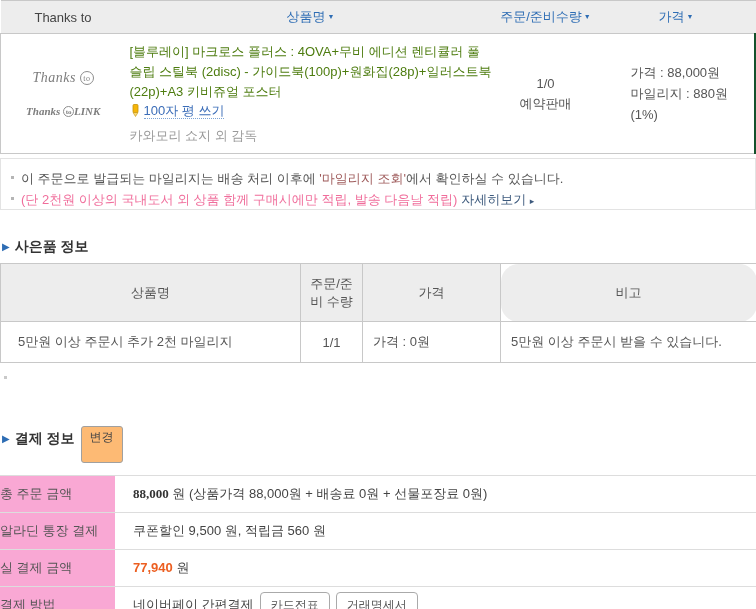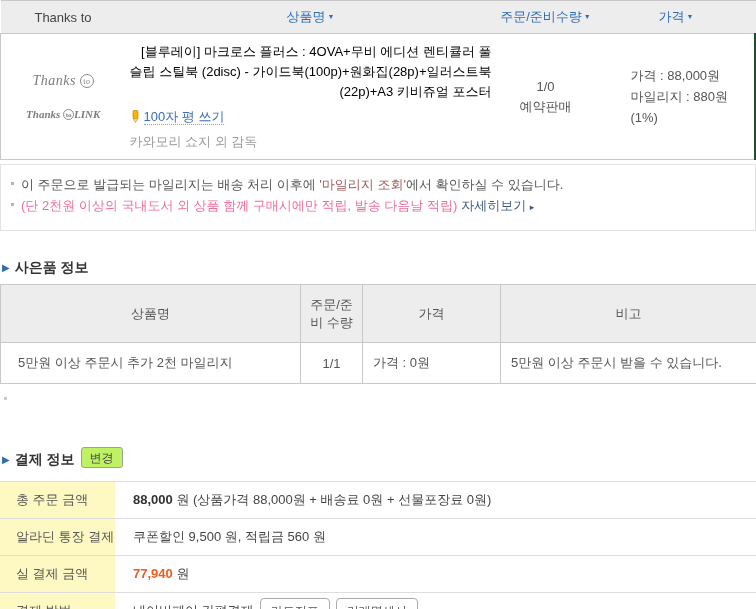--- a/index.html
+++ b/index.html
@@ -31,70 +31,70 @@
   .logo { text-align:center; color:#7d7d7d; }
   .logo-line1 { font-family:"Liberation Serif","DejaVu Serif",serif; font-style:italic; font-size:14px; letter-spacing:0.5px; }
   .logo-line2 { font-family:"Liberation Serif","DejaVu Serif",serif; font-style:italic; font-size:11px; font-weight:bold; margin-top:19px; }
   .to-badge {
     display:inline-block; border:1px solid #8d8d8d; border-radius:50%;
     font-size:8px; font-style:normal; width:14px; height:14px; line-height:13px;
     text-align:center; vertical-align:1px;
   }
   .to-badge.small { width:11px; height:11px; line-height:10px; font-size:7px; }
   
-  .prod-title { color:#000000; line-height:20px;text-align:right; }
-  .review-line { margin-top:6px; }
+  .prod-title { color:#4d7c0f; line-height:20px; }
+  .review-line { }
   .review-link { color:#3b6db8; border-bottom:1px dotted #7ba3d6; cursor:pointer; }
   .pencil { display:inline-block; vertical-align:-2px; margin-right:3px; }
   .director { color:#999; margin-top:7px; }
   .qty-cell { text-align:center; color:#555; line-height:20px;margin-top:44px; }
   .price-cell { color:#555; line-height:21px; padding-left:35px !important; }
   
   .notes-box {
     margin-top:4px; border:1px solid #e3e3e3; padding:9px 12px 8px 10px;
-    line-height:21px; height:67px;
+    line-height:21px; height:52px;
   }
   .sq-bullet { display:inline-block; width:3px; height:3px; background:#b5b5b5; vertical-align:4px; margin-right:7px; }
   .note-quote { color:#9e5a5a; }
   .note-pink { color:#f06d9b; }
   .detail-link { color:#3d5a7d; cursor:pointer; margin-left:4px; }
   .detail-arrow { font-size:9px; color:#3d5a7d; }
   
   .section-title { margin:28px 0 0 2px; font-size:14px; font-weight:bold; color:#333; }
   .section-arrow { color:#2e6db4; font-size:10px; margin-right:5px; vertical-align:1px; }
   
   .gift-table { width:756px; border-collapse:collapse; table-layout:fixed; margin-top:7px; }
   .gift-table th {
     background:#ededed; border:1px solid #c8c8c8; font-weight:normal;
     color:#555; height:58px; padding:0 4px; line-height:18px;
   }
   .gift-table td { border:1px solid #c8c8c8; height:41px; color:#555; padding:0 10px; }
   .gift-table .gc-name { width:300px; }
   .gift-table .gc-qty  { width:62px; }
   .gift-table .gc-price{ width:138px; }
-  .gift-table .gc-note { width:256px; }
+  .gift-table .gc-note { width:256px;border-radius:18px; }
   .gift-table td.center { text-align:center; padding:0; }
   .gift-table td.name-cell { padding-left:17px; }
   .warning-line { margin:8px 0 0 4px; color:#f06d9b; }
   .warning-line .sq-bullet { background:#c9c9c9; }
   
   .section-title.payment { margin-top:40px; }
   .change-btn {
-    font-size:12px; font-weight:normal; color:#444; background:#bef264;
-    border:1px solid #a0a0a0; border-radius:3px; padding:2px 8px 0;
+    font-size:12px; font-weight:normal; color:#444; background:#fdba74;
+    border:1px solid #a0a0a0; border-radius:3px; padding:2px 8px 16px;
     margin-left:6px; vertical-align:2px; cursor:pointer;
     font-family:"Liberation Sans","DejaVu Sans",sans-serif;
   }
   .payment-table { width:756px; border-collapse:collapse; table-layout:fixed; margin-top:12px; }
   .payment-table td { border-top:1px solid #ddd; border-bottom:1px solid #ddd; height:37px; vertical-align:middle; }
   .payment-table td.pay-label {
-    width:115px; background:#fef9c3; color:#555; padding-left:16px;
+    width:115px; background:#f9a8d4; color:#555; 
   }
   .payment-table td.pay-value { padding-left:18px; color:#444; }
-  .amt-bold { font-weight:bold; color:#333; }
+  .amt-bold { font-weight:bold; color:#333;font-family:Liberation Serif, serif; }
   .amt-orange { font-weight:bold; color:#ec5e20; }
   .doc-btn {
     font-size:12px; color:#555; background:#fff; border:1px solid #aaa;
     border-radius:4px; padding:4px 10px; margin-left:6px; cursor:pointer;
     font-family:"Liberation Sans","DejaVu Sans",sans-serif;
   }
 </style>
 </head>
 <body>
 

